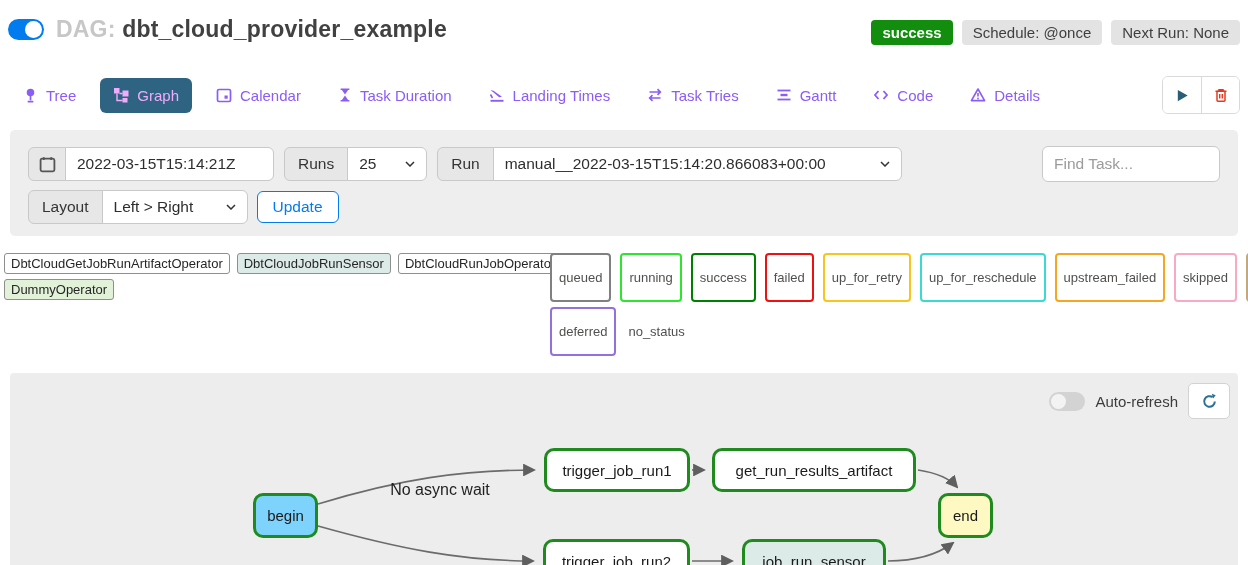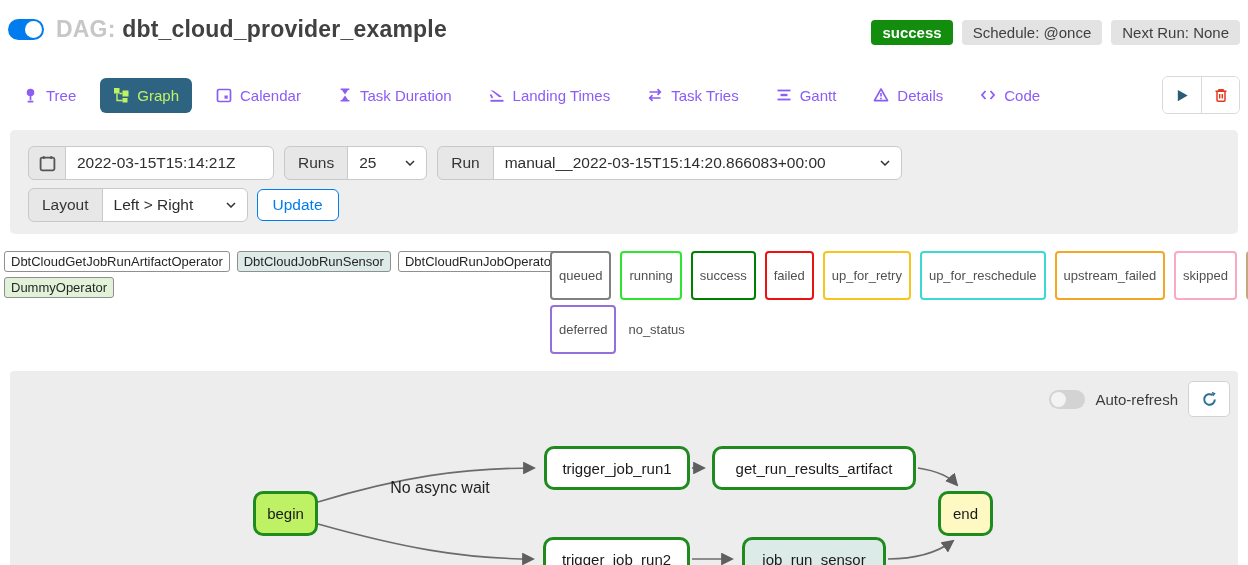--- a/index.html
+++ b/index.html
@@ -13,21 +13,21 @@
   .dag-title { font-size:23px; font-weight:bold; letter-spacing:.2px; }
   .dag-title .pre { color:#c7c7c7; }
   .dag-title .name { color:#414141; }
   .hdr-badges { position:absolute; right:8px; top:20px; display:flex; gap:9px; }
   .badge { font-size:15px; padding:4px 11px; border-radius:4px; background:#e3e3e3; color:#3f3f3f; white-space:nowrap; }
   .badge.success { background:#128d0d; color:#fff; font-weight:bold; }
   
   .tabs { display:flex; align-items:center; margin:14px 8px 0 10px; }
   .tab { display:flex; align-items:center; gap:8px; padding:9px 13px; margin-right:11px;
     color:#8b5cf6; font-size:15px; font-weight:500; border-radius:6px; cursor:pointer; white-space:nowrap; }
-  .tab.active { background:#2e6482; color:#bef264; }
+  .tab.active { background:#2e6482; color:#f0abfc; }
   .tab svg { display:block; }
   .tab-actions { margin-left:auto; display:flex; border:1px solid #d9d9d9; border-radius:6px; overflow:hidden; background:#fff; }
   .tab-actions .abtn { width:38px; height:36px; display:flex; align-items:center; justify-content:center; cursor:pointer; background:#fff; border:none; }
   .tab-actions .abtn + .abtn { border-left:1px solid #d9d9d9; }
   
   .fpanel { margin:16px 10px 0 10px; background:#eeeeee; border-radius:5px; padding:16px 18px 12px 18px; }
   .frow { display:flex; align-items:center; }
   .frow + .frow { margin-top:8px; }
   .ig { display:flex; align-items:stretch; }
   .ig > * { border:1px solid #c9c9c9; }
@@ -156,35 +156,35 @@
         <svg width="16" height="16" viewBox="0 0 16 16" stroke="currentColor" fill="none">
           <path d="M1.5 3.5h13" stroke-width="1.8"></path>
           <path d="M4.5 8h7" stroke-width="2.4"></path>
           <path d="M1.5 12.5h13" stroke-width="1.8"></path>
         </svg>
       </span>
     <span>Gantt</span>
   </div>
   <div class="tab">
     <span>
+        <svg width="16" height="16" viewBox="0 0 16 16" fill="none" stroke="currentColor" stroke-width="1.8">
+          <path d="M5.5 4L2 8l3.5 4M10.5 4L14 8l-3.5 4"></path>
+        </svg>
+      </span>
+    <span>Code</span>
+  </div>
+  <div class="tab">
+    <span>
         <svg width="16" height="16" viewBox="0 0 16 16" fill="none" stroke="currentColor">
           <path d="M8 2L14.6 13.6H1.4z" stroke-width="1.6" stroke-linejoin="round"></path>
           <path d="M8 6v3.4" stroke-width="1.6"></path>
           <circle cx="8" cy="11.5" r="0.9" fill="currentColor" stroke="none"></circle>
         </svg>
       </span>
     <span>Details</span>
-  </div>
-  <div class="tab">
-    <span>
-        <svg width="16" height="16" viewBox="0 0 16 16" fill="none" stroke="currentColor" stroke-width="1.8">
-          <path d="M5.5 4L2 8l3.5 4M10.5 4L14 8l-3.5 4"></path>
-        </svg>
-      </span>
-    <span>Code</span>
   </div>
   <div class="tab-actions">
     <button class="abtn">
         <svg width="15" height="15" viewBox="0 0 16 16">
           <path d="M3 2l10.5 6L3 14z" fill="#2a5d77"></path>
         </svg>
       </button>
     <button class="abtn">
         <svg width="16" height="16" viewBox="0 0 16 16" fill="none" stroke="#e43921" stroke-width="1.5">
           <path d="M2.5 4.3h11M6 4.3V2.8h4v1.5"></path>
@@ -219,20 +219,21 @@
     <div class="gap"></div>
     <div class="ig">
       <div class="addon">Run</div>
       <div class="fld sel" style="width:409px;">
         <span>manual__2022-03-15T15:14:20.866083+00:00</span>
         <svg width="10" height="6" viewBox="0 0 10 6">
             <path d="M1 1l4 4 4-4" stroke="#333" stroke-width="1.5" fill="none"></path>
           </svg>
       </div>
     </div>
+    <input class="fld find-task" placeholder="Find Task..." style="">
   </div>
   <div class="frow">
     <div class="ig">
       <div class="addon">Layout</div>
       <div class="fld sel" style="width:146px;">
         <span>Left &gt; Right</span>
         <svg width="10" height="6" viewBox="0 0 10 6">
             <path d="M1 1l4 4 4-4" stroke="#333" stroke-width="1.5" fill="none"></path>
           </svg>
       </div>
@@ -296,19 +297,19 @@
       <path d="M308 153 C 390 176, 452 188, 523 188" marker-end="url(#arrow)"></path>
       <path d="M682 97 L 694 97" marker-end="url(#arrow)"></path>
       <path d="M682 188 L 722 188" marker-end="url(#arrow)"></path>
       <path d="M908 97 C 928 100, 940 106, 947 114" marker-end="url(#arrow)"></path>
       <path d="M878 188 C 908 188, 928 181, 943 170" marker-end="url(#arrow)"></path>
     </g>
   </svg>
 
   <div class="elabel el-1">No async wait</div>
 
-  <div class="node n-begin" style="background-color: #bef264;">begin</div>
+  <div class="node n-begin" style="background-color: #7dd3fc;">begin</div>
   <div class="node n-t1" style="background-color: rgb(255, 255, 255);">trigger_job_run1</div>
   <div class="node n-gra" style="background-color: rgb(255, 255, 255);">get_run_results_artifact</div>
   <div class="node n-t2" style="background-color: rgb(255, 255, 255);">trigger_job_run2</div>
   <div class="node n-jrs" style="background-color: rgb(220, 235, 232);">job_run_sensor</div>
   <div class="node n-end" style="background-color: #fef9c3;">end</div>
 </div>
 
 </body></html>

